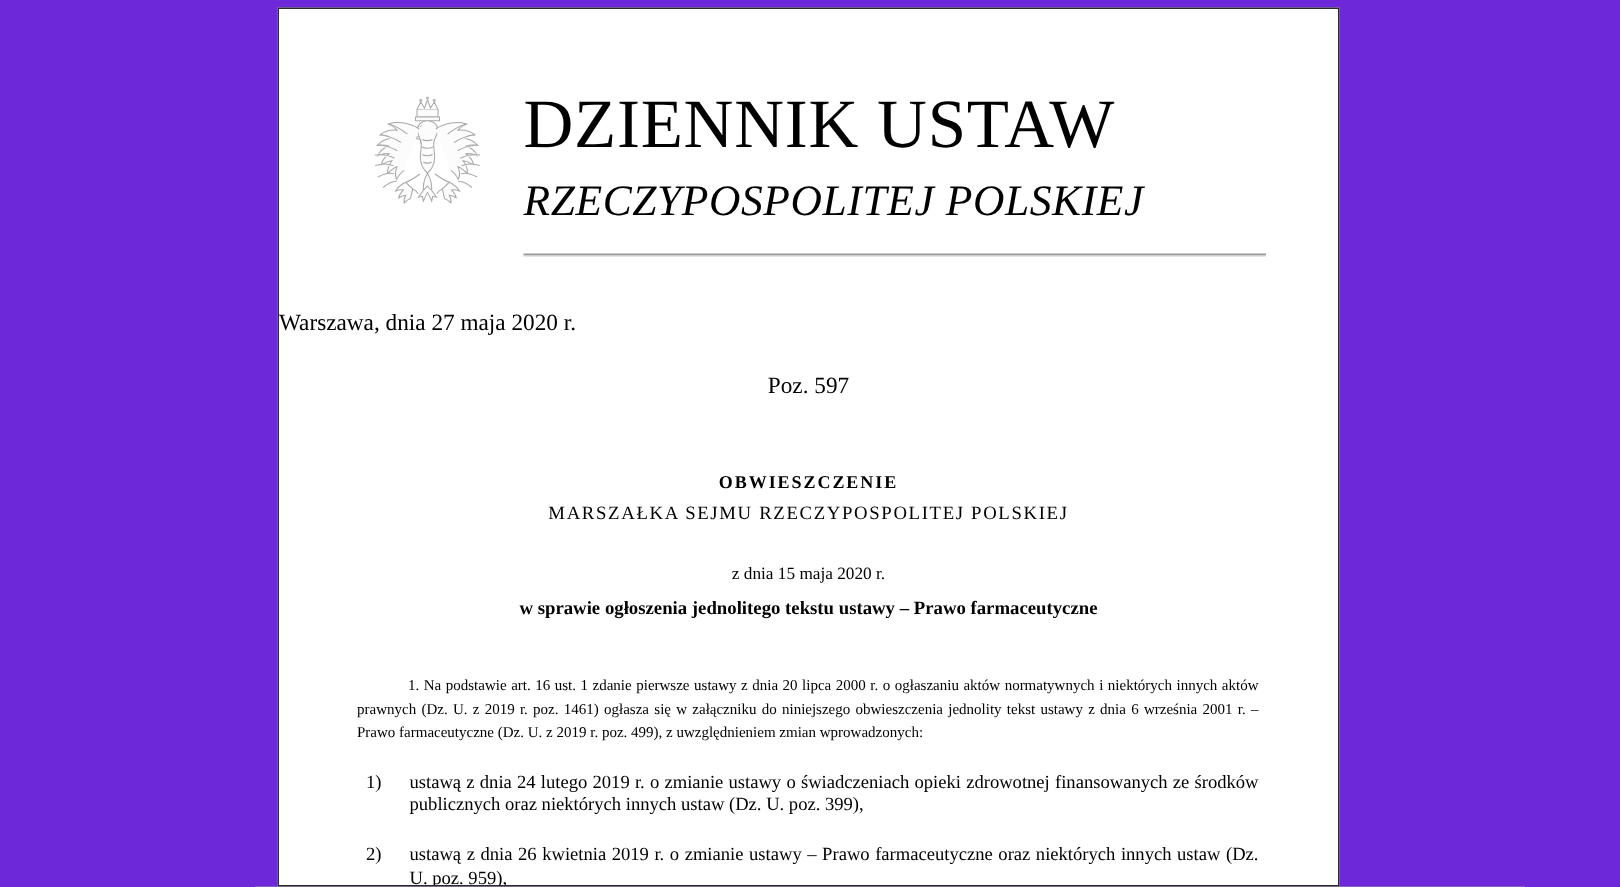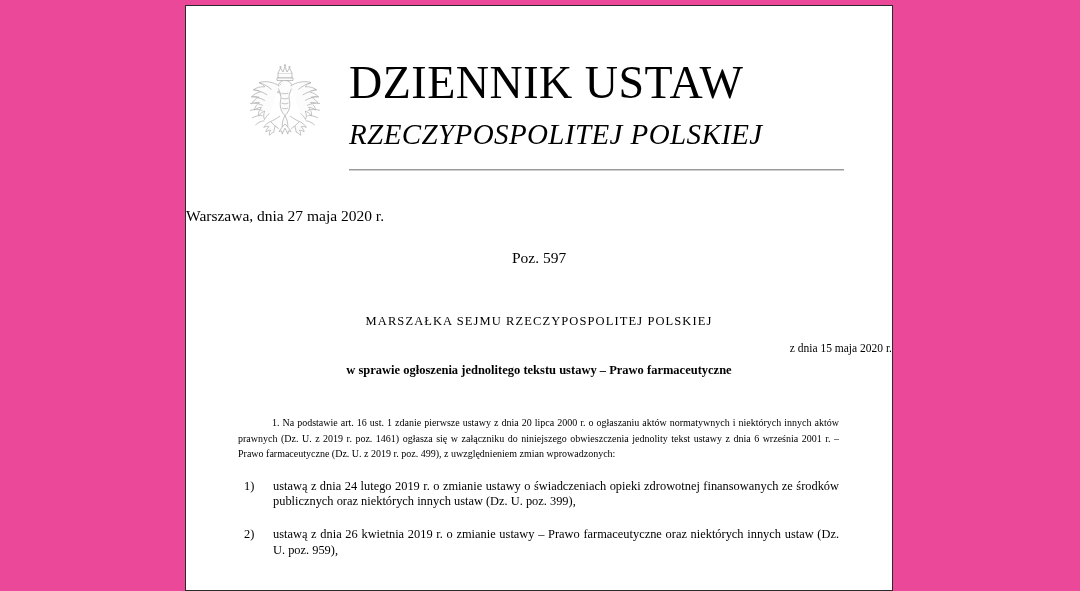--- a/index.html
+++ b/index.html
@@ -11,21 +11,21 @@
     height: 591px;
     background: #3d3d3d;
     font-family: "Liberation Serif", "DejaVu Serif", serif;
     overflow: hidden;
   }
 
   #viewport {
     position: relative;
     width: 1080px;
     height: 591px;
-    background: #ec4899;
+    background: #6d28d9;
   }
 
   
   #page {
     position: absolute;
     left: 185px;
     top: 5px;
     width: 708px;
     height: 586px;
     background: #ffffff;
@@ -124,22 +124,21 @@
     font-weight: normal;
     letter-spacing: 1.1px;
     line-height: 18px;
     color: #000;
     margin-top: 3px;
   }
   .annc-date {
     font-size: 11.5px;
     line-height: 17px;
     color: #000;
-    margin-top: 10px;
-    text-align: right;
+    margin-top: 24px;
   }
   .annc-subject {
     font-size: 12.5px;
     font-weight: bold;
     line-height: 18px;
     color: #000;
     margin-top: 4px;
   }
 
   
@@ -278,20 +277,21 @@
       </div>
 
       <div class="masthead-rule"></div>
     </div>
 
     <div class="dateline">Warszawa, dnia 27 maja 2020 r.</div>
 
     <div class="poz">Poz. 597</div>
 
     <div class="annc">
+      <div class="annc-line1">OBWIESZCZENIE</div>
       <div class="annc-line2">MARSZAŁKA SEJMU RZECZYPOSPOLITEJ POLSKIEJ</div>
       <div class="annc-date">z dnia 15 maja 2020 r.</div>
       <div class="annc-subject">w sprawie ogłoszenia jednolitego tekstu ustawy – Prawo farmaceutyczne</div>
     </div>
 
     <div class="body-wrap">
 
       <div class="para">1. Na podstawie art. 16 ust. 1 zdanie pierwsze ustawy z dnia 20 lipca 2000 r. o ogłaszaniu aktów normatywnych i niektórych innych aktów prawnych (Dz. U. z 2019 r. poz. 1461) ogłasza się w załączniku do niniejszego obwieszczenia jednolity tekst ustawy z dnia 6 września 2001 r. – Prawo farmaceutyczne (Dz. U. z 2019 r. poz. 499), z uwzględnieniem zmian wprowadzonych:</div>
 
       <ol class="changes">

